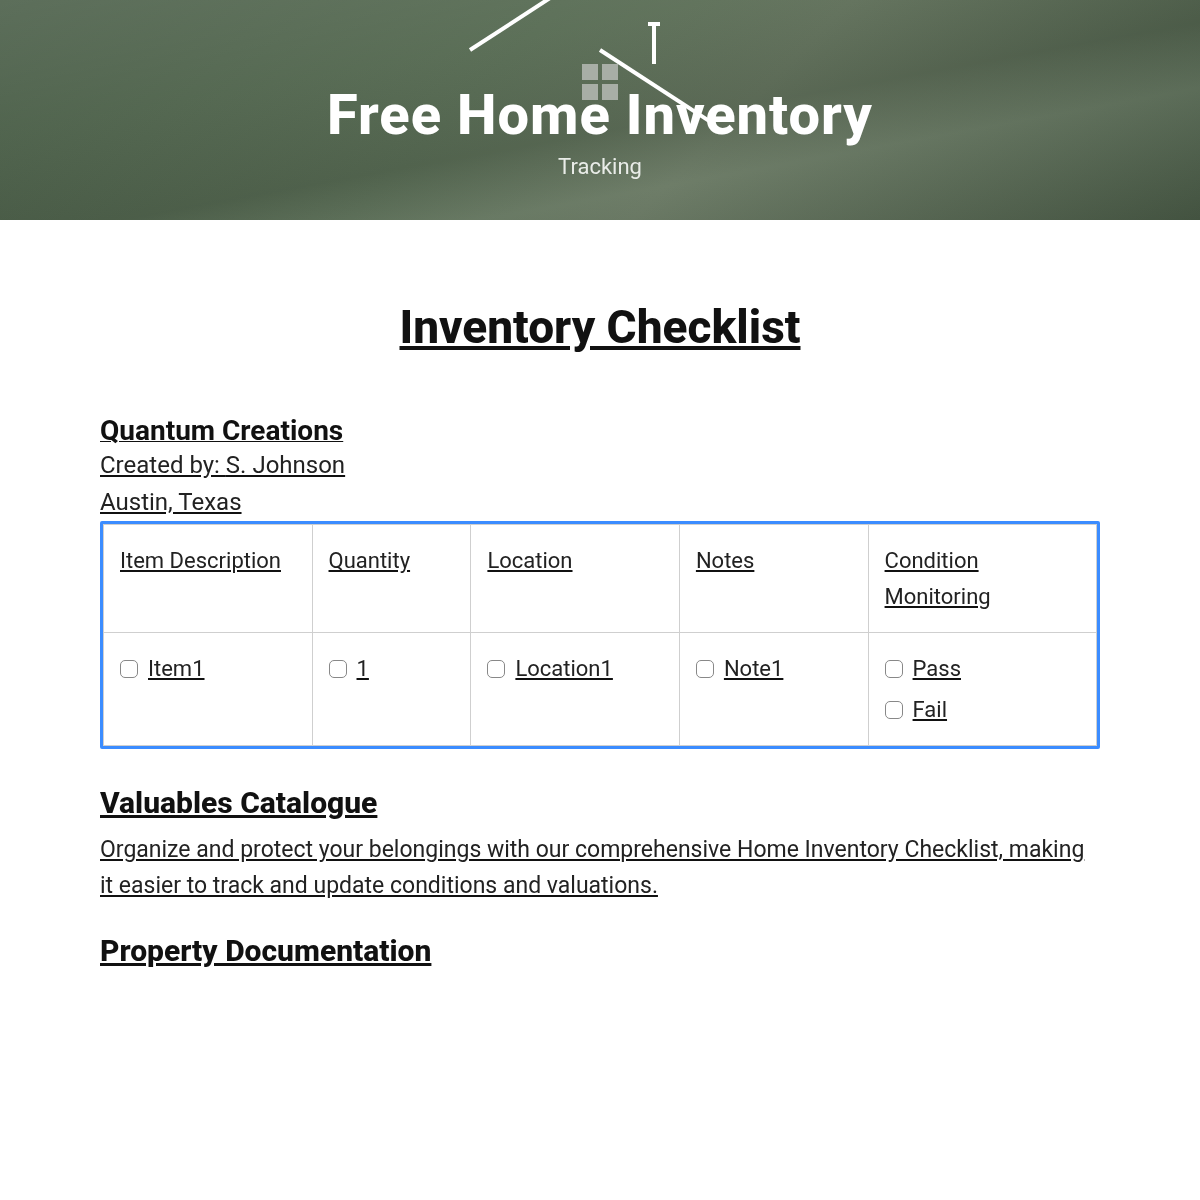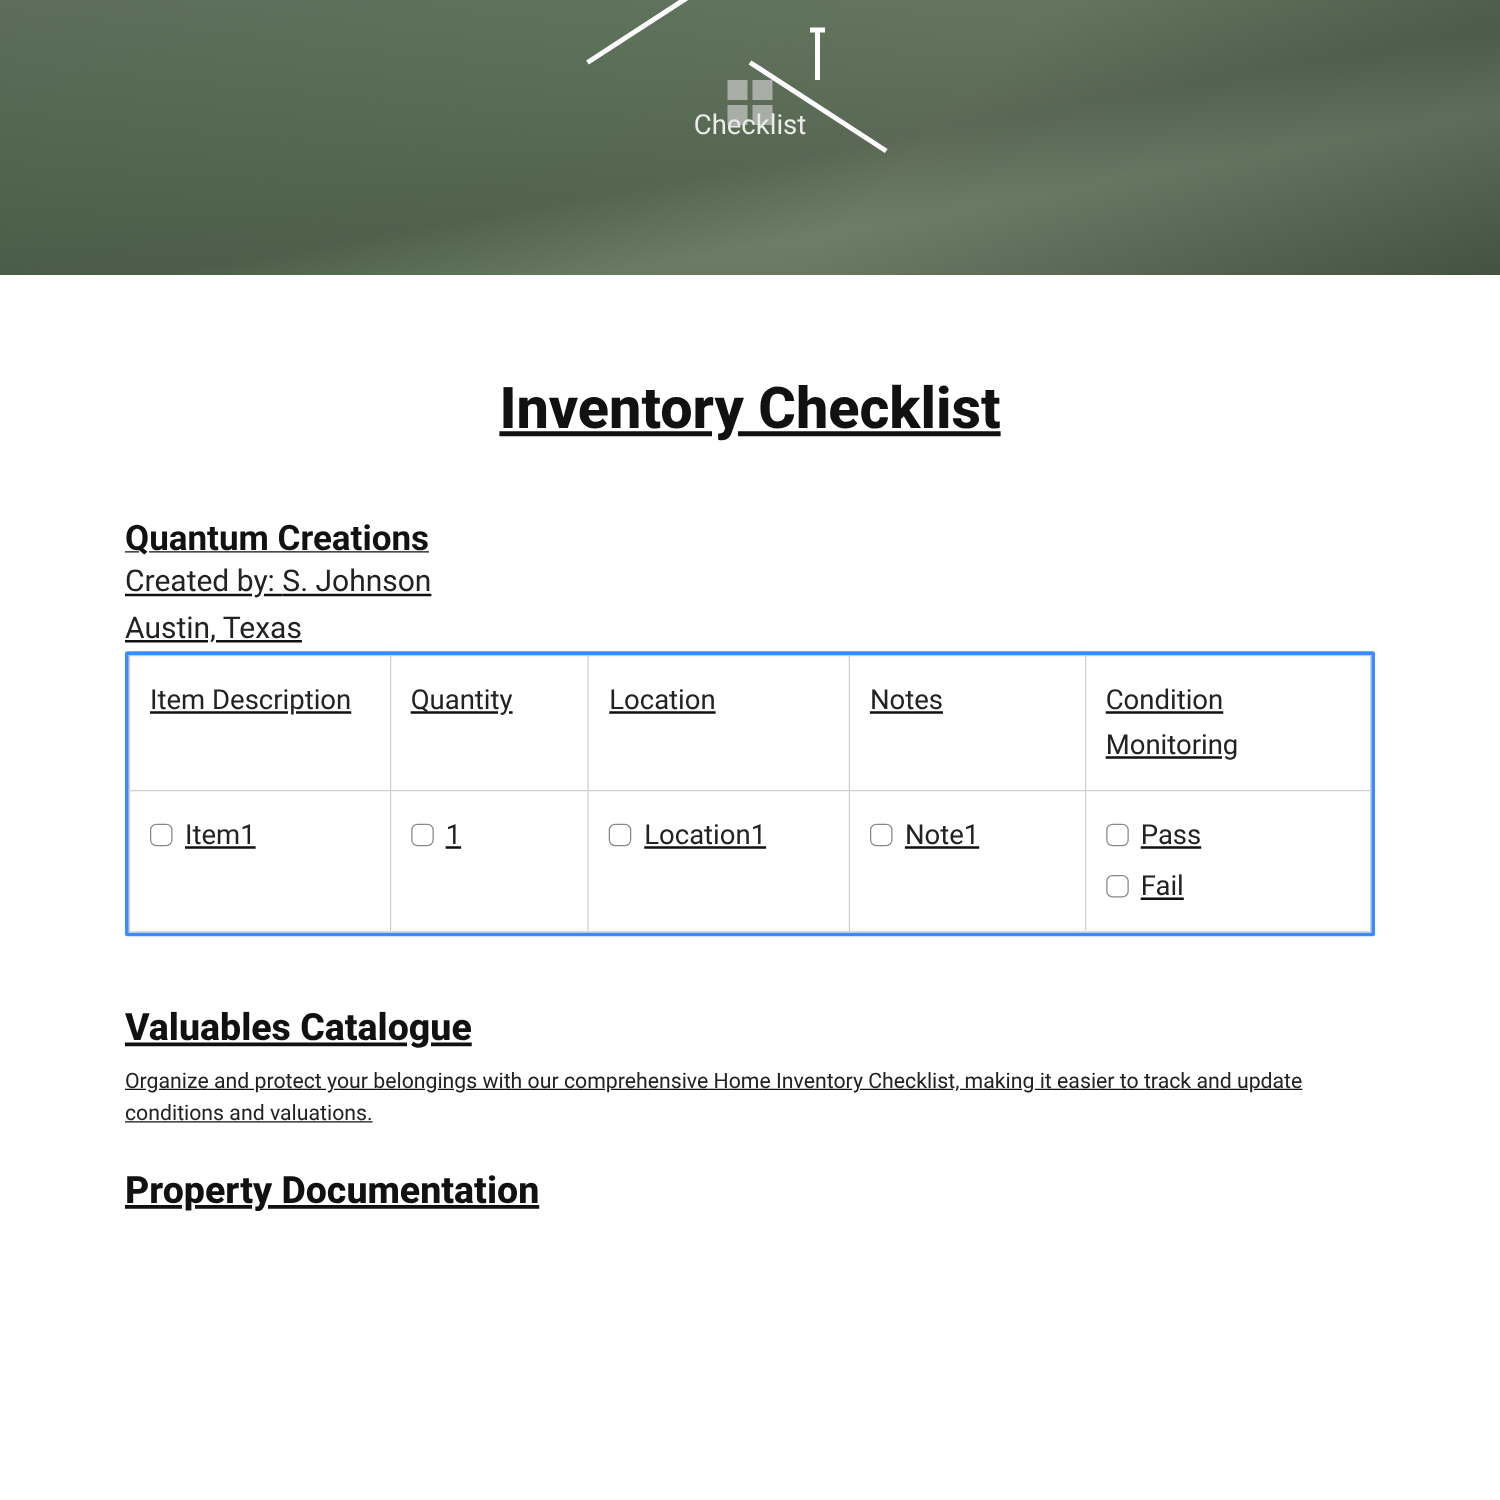--- a/index.html
+++ b/index.html
@@ -137,29 +137,29 @@
     width: 18px;
     height: 18px;
     border: 1.5px solid #888;
     border-radius: 5px;
     margin-right: 10px;
     vertical-align: -2px;
     background: #fff;
   }
   .cell-line { white-space: nowrap; }
   .body-text {
-    font-size: 17px;
+    font-size: 23px;
     line-height: 1.55;
     color: #222;
     margin-top: 12px;
   }
   .section-h2 {
     font-size: 30px;
     font-weight: 800;
-    margin-top: 56px;
+    margin-top: 36px;
   }
   .cut {
     font-size: 30px;
     font-weight: 800;
     margin-top: 30px;
   }
 </style>
 </head>
 <body>
 
@@ -168,21 +168,22 @@
     <div class="roof left"></div>
     <div class="roof right"></div>
     <div class="chimney"></div>
     <div class="windows">
         <span></span>
         <span></span>
         <span></span>
         <span></span>
       </div>
   </div>
-  <div class="hero-sub">Checklist</div>
+  <div class="hero-title">Free Home Inventory</div>
+  <div class="hero-sub">Tracking</div>
 </div>
 
 <div class="content">
   <h1 class="doc-title">Inventory Checklist</h1>
 
   <div class="meta">
     <strong>Quantum Creations</strong>
     <div>
       <span>Created by: </span><span>S. Johnson</span>
     </div>

